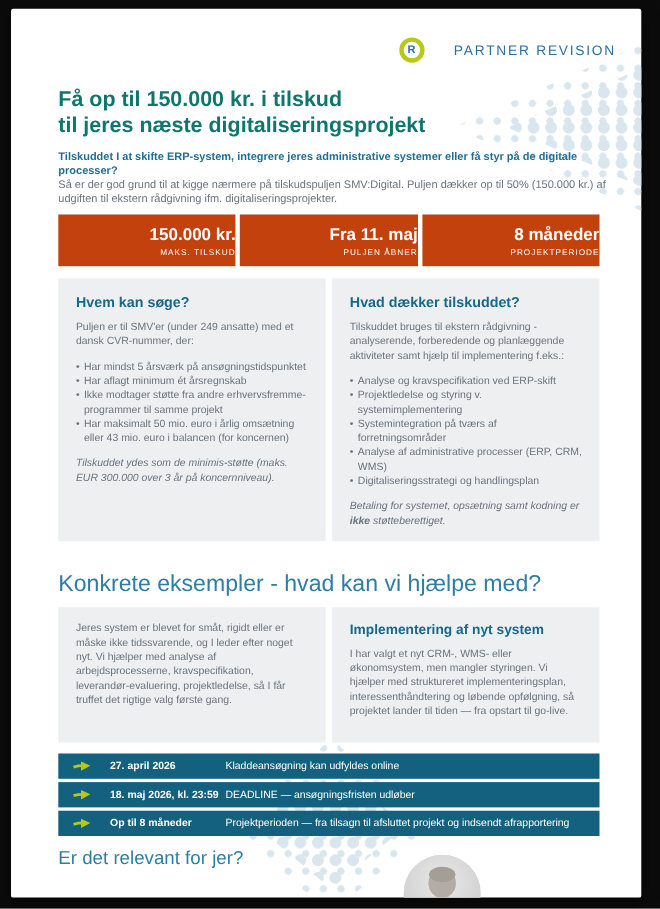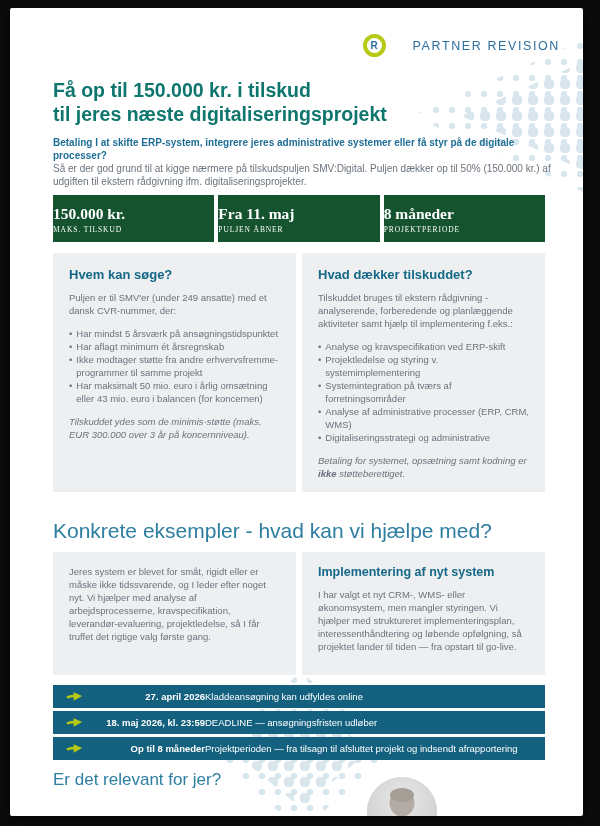--- a/index.html
+++ b/index.html
@@ -37,21 +37,21 @@
   .logo-text { color:#2d6f9e; font-size:12.5px; letter-spacing:1.6px;padding-left:20px; }
 
   .content { position:relative; z-index:1; padding:0 38px 0 43px; }
 
   h1.title { margin:70px 0 0; font-size:19.5px; line-height:24px; font-weight:bold; color:#0f766e; }
 
   .intro { margin-top:10px; font-size:10px; line-height:13px; color:#6a737d; width:508px; }
   .intro .lead { display:block; font-weight:bold; color:#1f6e96; }
 
   .stats { display:flex; gap:4px; margin-top:7px; }
-  .stat { flex:1; background:#14532d; color:#fff; text-align:left; padding:9px 0 8px;font-family:Liberation Serif, serif; }
+  .stat { flex:1; background:#c2410c; color:#fff; text-align:right; padding:9px 0 8px; }
   .stat-value { font-size:15.5px; font-weight:bold; line-height:19px; }
   .stat-label { font-size:7.5px; letter-spacing:.9px; margin-top:2px; }
 
   .cols { display:flex; gap:6px; margin-top:11px; }
   .panel { flex:1; background:#edeff1; box-sizing:border-box; padding:14px 16px 12px; }
   .cols .panel { min-height:186px; }
   .panel h3 { margin:0 0 9px; font-size:13px; color:#156887; }
   .panel p, .bullet, .note { font-size:9.5px; line-height:13px; color:#6a737d; }
   .panel p { margin:0 0 10px; }
   .bullets { margin-bottom:10px; }
@@ -62,21 +62,21 @@
 
   h2.section { margin:27px 0 0; font-weight:normal; font-size:21px; color:#2e7ea2; }
 
   .cards { display:flex; gap:6px; margin-top:9px; }
   .cards .panel { min-height:104px; padding-top:13px; }
   .cards .panel h3 { font-size:12.5px; }
 
   .timeline { margin-top:10px; display:flex; flex-direction:column; gap:3px; }
   .trow { background:#14617f; height:23px; display:flex; align-items:center; color:#fff; }
   .trow svg { width:17px; height:11px; margin-left:13px; flex:0 0 auto; }
-  .trow .date { font-weight:bold; font-size:9.5px; margin-left:17px; width:105px;text-align:right; }
+  .trow .date { font-weight:bold; font-size:9.5px; margin-left:17px; width:105px; }
   .trow .desc { font-size:9.5px; }
 
   .footer { margin-top:10px; position:relative; height:100px; }
   .f-title { margin:0; font-size:17px; font-weight:normal; color:#2e7ea2; }
   .photo { position:absolute; left:314px; top:7px; width:70px; height:70px; border-radius:50%; overflow:hidden; background:#d9d9d9; z-index:2; }
 </style>
 </head>
 <body>
 
 <div class="page">
@@ -94,21 +94,21 @@
   </div>
 
   <div class="content">
 
     <h1 class="title">
       <span>Få op til 150.000 kr. i tilskud</span><br>
       <span>til jeres næste digitaliseringsprojekt</span>
     </h1>
 
     <div class="intro">
-      <span class="lead">Betaling I at skifte ERP-system, integrere jeres administrative systemer eller få styr på de digitale processer?</span>
+      <span class="lead">Tilskuddet I at skifte ERP-system, integrere jeres administrative systemer eller få styr på de digitale processer?</span>
       <span>Så er der god grund til at kigge nærmere på tilskudspuljen SMV:Digital. Puljen dækker op til 50% (150.000 kr.) af udgiften til ekstern rådgivning ifm. digitaliseringsprojekter.</span>
     </div>
 
     <div class="stats">
       <div class="stat">
         <div class="stat-value">150.000 kr.</div>
         <div class="stat-label">MAKS. TILSKUD</div>
       </div>
       <div class="stat">
         <div class="stat-value">Fra 11. maj</div>
@@ -160,21 +160,21 @@
           <div class="bullet">
               <span class="bdot">•</span>
               <span>Systemintegration på tværs af forretningsområder</span>
             </div>
           <div class="bullet">
               <span class="bdot">•</span>
               <span>Analyse af administrative processer (ERP, CRM, WMS)</span>
             </div>
           <div class="bullet">
               <span class="bdot">•</span>
-              <span>Digitaliseringsstrategi og administrative</span>
+              <span>Digitaliseringsstrategi og handlingsplan</span>
             </div>
         </div>
         <div class="note"><span>Betaling for systemet, opsætning samt kodning er </span><b>ikke</b><span> støtteberettiget.</span></div>
       </div>
     </div>
 
     <h2 class="section">Konkrete eksempler - hvad kan vi hjælpe med?</h2>
 
     <div class="cards">
       <div class="panel">

